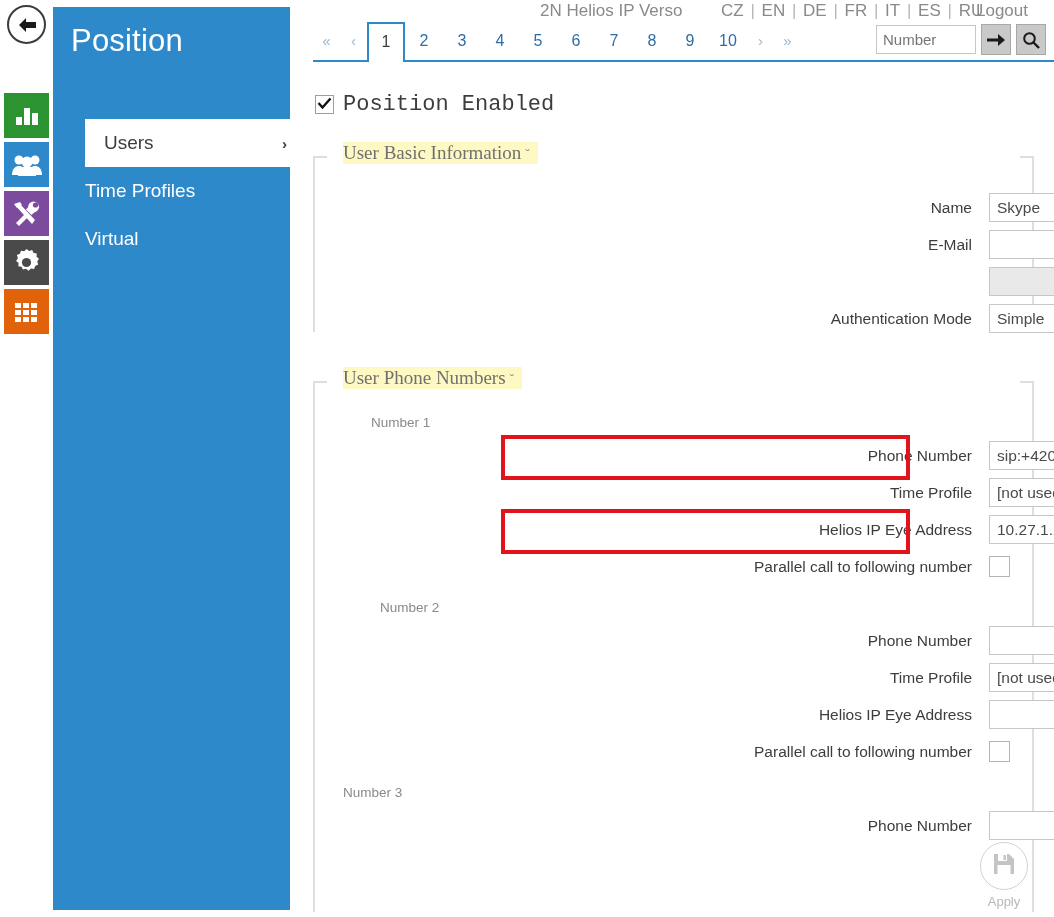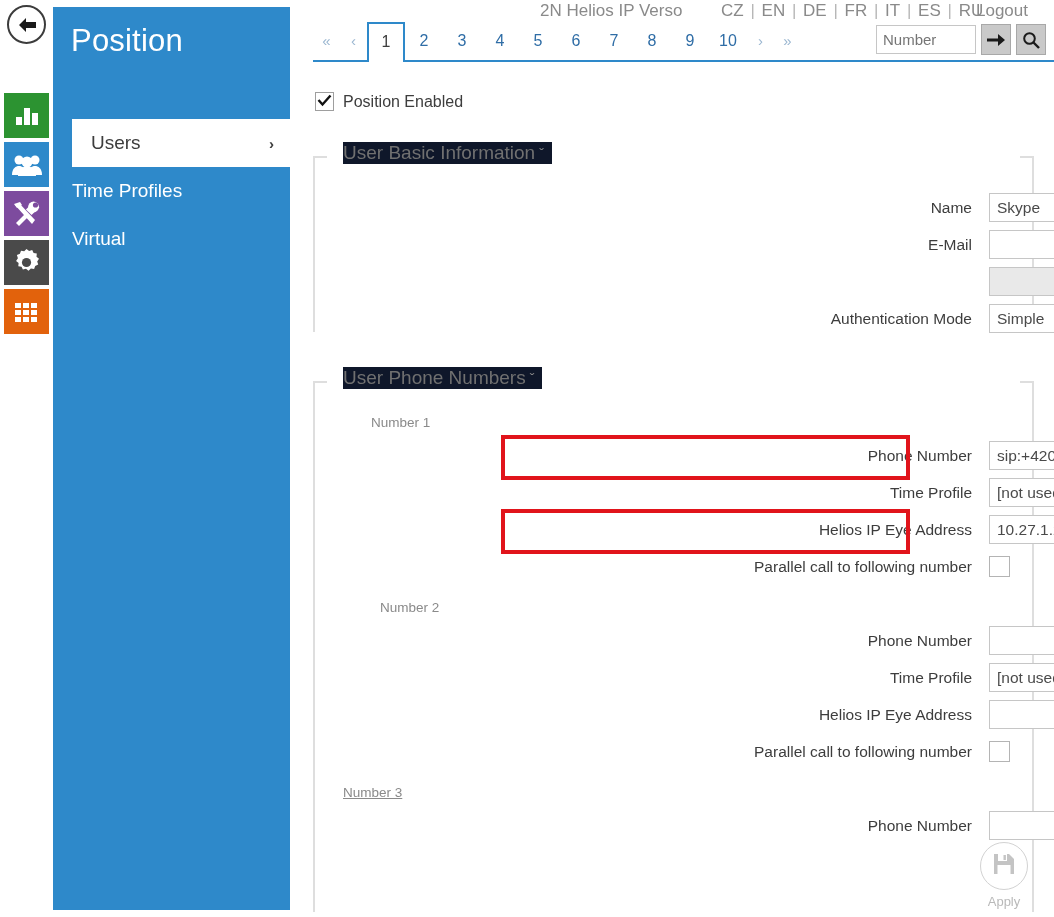--- a/index.html
+++ b/index.html
@@ -46,21 +46,21 @@
 
   
   .sidebar {
     position:absolute; left:53px; top:7px; width:237px; height:903px;
     background:#2e89ca;
   }
   .sidebar .title {
     position:absolute; left:18px; top:16px;
     font-size:31px; color:#ffffff; font-weight:300; letter-spacing:0.2px;
   }
-  .menu { position:absolute; left:0; top:112px; width:244px; }
+  .menu { position:absolute; left:13px; top:112px; width:244px; }
   .menu-item {
     height:48px; display:flex; align-items:center;
     padding:0 16px 0 19px; font-size:19px; color:#ffffff; font-weight:300;
     justify-content:space-between;
   }
   .menu-item.active {
     background:#ffffff; color:#3d3d3d; margin-left:19px; width:218px;
     padding-left:19px;
   }
   .menu-item .chev { font-size:15px; color:#3d3d3d; font-weight:700; }
@@ -101,33 +101,33 @@
     cursor:pointer;
   }
   .sqbtn svg { display:block; }
 
   
   .posrow { position:absolute; left:10px; top:70px; display:flex; align-items:center; }
   .chkbox {
     width:19px; height:19px; border:1px solid #9e9e9e; background:#fff;
     display:flex; align-items:center; justify-content:center; margin-right:9px;
   }
-  .posrow .lbl { font-size:16px; color:#3d3d3d; }
+  .posrow .lbl { font-size:22px; color:#3d3d3d;font-family:Liberation Mono, monospace; }
 
   
   .fs { position:absolute; left:0; right:20px; }
   .fs .bracket-l, .fs .bracket-r {
     position:absolute; top:14px; bottom:0; width:14px;
     border-top:2px solid #dedede;
   }
   .fs .bracket-l { left:8px;  border-left:2px solid #dedede; }
   .fs .bracket-r { right:0;   border-right:2px solid #dedede; }
   .fs .legend {
     position:absolute; left:38px; top:0; font-size:19px; color:#707070;
-    background:#0f172a; padding:0 8px 0 0; font-weight:300;
+    background:#fef9c3; padding:0 8px 0 0; font-weight:300;font-family:Liberation Serif, serif;
   }
   .fs .legend .caret { font-size:14px; color:#8b8b8b; margin-left:4px; }
 
   .grp-label {
     position:absolute; left:38px; font-size:13.5px; color:#8a8a8a;
   }
 
   
   .frow {
     position:absolute; left:0; width:100%; height:31px;
@@ -419,21 +419,21 @@
         </span>
       </div>
 
       <div class="frow" style="top:369px;">
         <span class="flabel">Parallel call to following number</span>
         <span class="fctl">
           <div class="smallcheck"></div>
         </span>
       </div>
 
-      <div class="grp-label" style="top:418px;text-decoration:underline;">Number 3</div>
+      <div class="grp-label" style="top:418px;">Number 3</div>
 
       <div class="frow" style="top:443px;">
         <span class="flabel">Phone Number</span>
         <span class="fctl">
           <input class="ftext" type="text" value="" style="">
         </span>
       </div>
     </div>
 
     <div class="apply">

